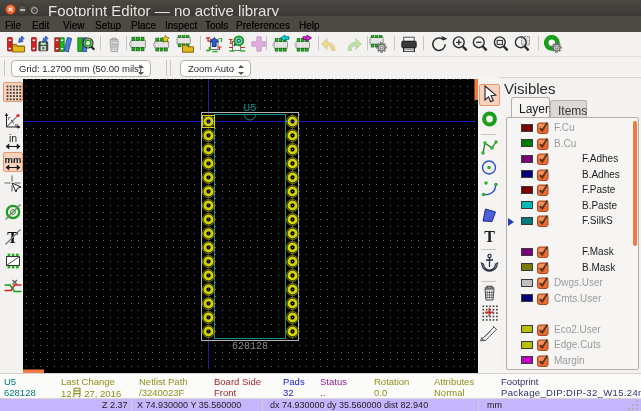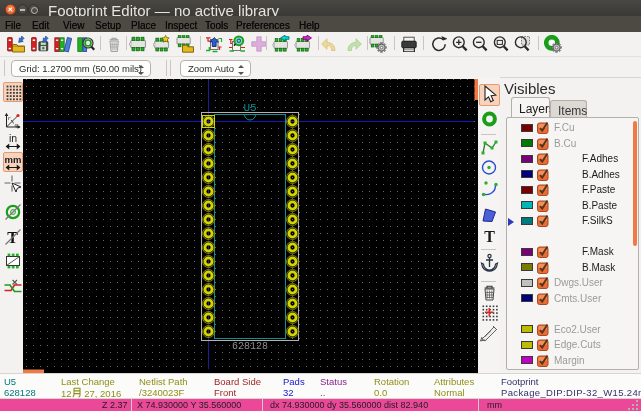--- a/index.html
+++ b/index.html
@@ -48,21 +48,21 @@
 #nb{left:6px;top:39px;width:133px;height:253px;background:#f6f5f3;border:1px solid #b3afa9;border-radius:2px;}
 .lrow{position:absolute;left:4px;width:130px;height:15px;}
 .sw{position:absolute;left:17px;top:2.5px;width:12px;height:8px;border:1px solid #3a3a3a;}
 .cb2{position:absolute;left:33px;top:0px;}
 .lname{position:absolute;left:50px;top:1px;font-size:10px;}
 .nblack{color:#1c1c1c;padding-left:28px;}.ngray{color:#9a9a9a;}
 #thumb{left:132.5px;top:43px;width:4px;height:125px;background:#ef7a45;border-radius:2px;}
 
 #st1{left:0;top:373px;width:641px;height:25px;background:#fbfbfa;border-top:1px solid #d8d5d1;font-size:9.5px;}
 .s1{position:absolute;white-space:nowrap;}
-#st2{left:0;top:398px;width:641px;height:13px;background:#ec4899;border-top:1px solid #d8d5d1;font-size:9px;color:#1d1d1d;}
+#st2{left:0;top:398px;width:641px;height:13px;background:#c4b5fd;border-top:1px solid #d8d5d1;font-size:9px;color:#1d1d1d;}
 #st2 span{position:absolute;top:1px;white-space:nowrap;}
 .s2sep{position:absolute;top:0;width:1px;height:13px;background:#d0cecb;}
 </style></head><body>
 <div id="title" class="abs">
   <div id="bclose" class="wbtn abs"></div>
   <div id="bmin" class="wbtn gbtn abs"></div>
   <div id="bmax" class="wbtn gbtn abs"></div>
   <div class="txt abs">Footprint Editor — no active library</div>
 </div>
 <div id="menu" class="abs">

